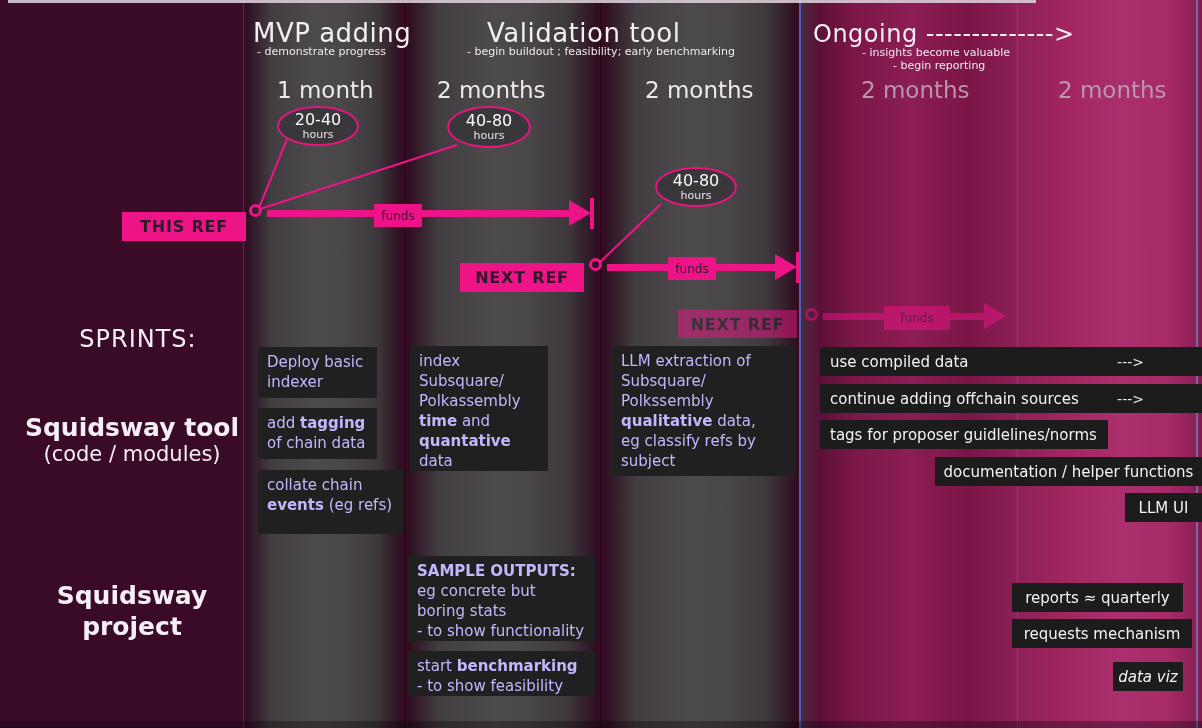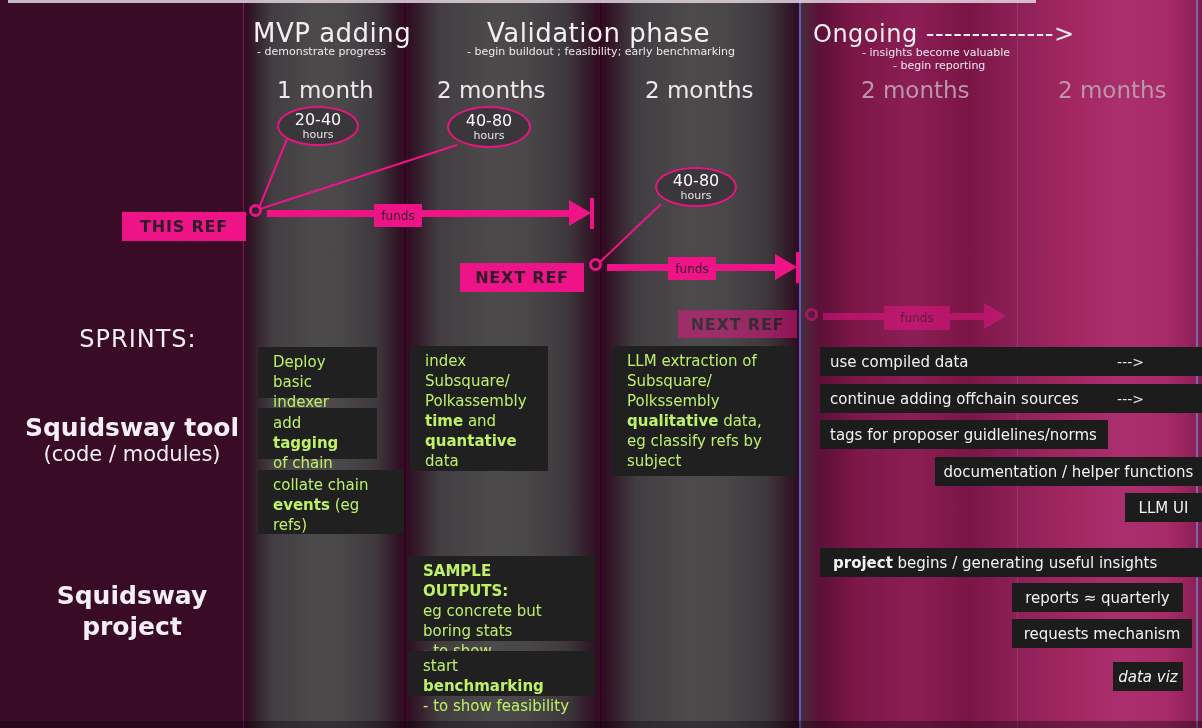--- a/index.html
+++ b/index.html
@@ -76,22 +76,22 @@
   #sprints-label { left:38px; top:325px; width:200px; font-size:24px; letter-spacing:1px; }
   #tool-label { left:8px; top:413px; width:248px; }
   #tool-label .t1 { font-size:25px; font-weight:bold; }
   #tool-label .t2 { font-size:21px; }
   #project-label { left:8px; top:580px; width:248px; }
   #project-label .t1 { font-size:25px; font-weight:bold; line-height:1.25; }
   #project-label .t2 { font-size:20px; }
 
   
   .task-box {
-    position:absolute; background:#212021; color:#bef264;
-    font-size:15px; line-height:1.33; padding:6px 15px;
+    position:absolute; background:#212021; color:#c4b5fd;
+    font-size:15px; line-height:1.33; padding:6px 9px;
   }
   .task-box b { font-weight:bold; }
 
   
   .bar {
     position:absolute; background:#1d1c1d; color:#f4f3f4; font-size:15px;
     height:29px; display:flex; align-items:center; padding:0 10px; white-space:nowrap;
   }
   .bar b { font-weight:bold; }
   .bar .arrow-txt { margin-left:auto; padding-right:48px; font-size:14px; color:#e9e6e9; }
@@ -111,21 +111,21 @@
   <div class="vline" id="vline-dark-2"></div>
   <div class="vline" id="vline-blue-mid"></div>
   <div class="vline" id="vline-sub-ongoing"></div>
   <div class="vline" id="vline-blue-right"></div>
   <div id="top-strip"></div>
   <div id="bottom-shade"></div>
 
   <div class="phase-title" style="left:253px; top:18px;">MVP adding</div>
   <div class="phase-sub" style="left:257px; top:45px;">- demonstrate progress</div>
 
-  <div class="phase-title" style="left:487px; top:18px;">Validation phase</div>
+  <div class="phase-title" style="left:487px; top:18px;">Validation tool</div>
   <div class="phase-sub" style="left:467px; top:45px;">- begin buildout ; feasibility; early benchmarking</div>
 
   <div class="phase-title" style="left:813px; top:20px; font-size:24px;">Ongoing  --------------&gt;</div>
   <div class="phase-sub" style="left:862px; top:46px;">- insights become valuable</div>
   <div class="phase-sub" style="left:893px; top:59px;">- begin reporting</div>
 
   <div class="duration" style="left:277px; top:77px;">1 month</div>
   <div class="duration" style="left:437px; top:77px;">2 months</div>
   <div class="duration" style="left:645px; top:77px;">2 months</div>
   <div class="duration muted" style="left:861px; top:77px;">2 months</div>
@@ -204,23 +204,20 @@
   <div class="bar" style="left:820px; top:420px; width:288px;">
     <span>tags for proposer guidlelines/norms</span>
   </div>
   <div class="bar center" style="left:935px; top:457px; width:267px;">
     <span>documentation / helper functions</span>
   </div>
   <div class="bar center" style="left:1125px; top:493px; width:77px;">
     <span>LLM UI</span>
   </div>
 
-  <div class="bar" style="left:820px; top:548px; width:382px; padding-left:13px;">
-    <span><b>project</b> begins / generating useful insights</span>
-  </div>
   <div class="bar center" style="left:1012px; top:583px; width:171px;">
     <span>reports ≈ quarterly</span>
   </div>
   <div class="bar center" style="left:1012px; top:619px; width:180px;">
     <span>requests mechanism</span>
   </div>
   <div class="bar center" style="left:1113px; top:662px; width:70px;font-style:italic;">
     <span>data viz</span>
   </div>
 

